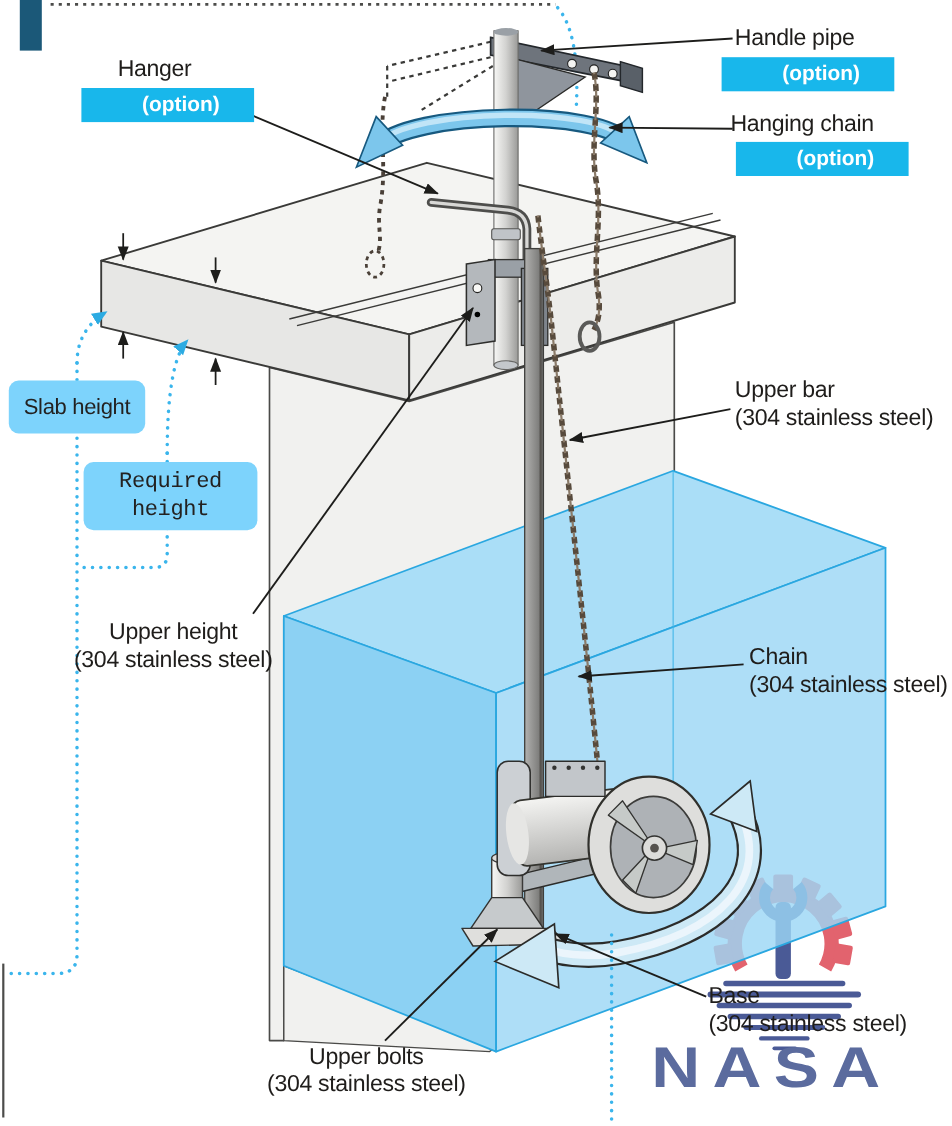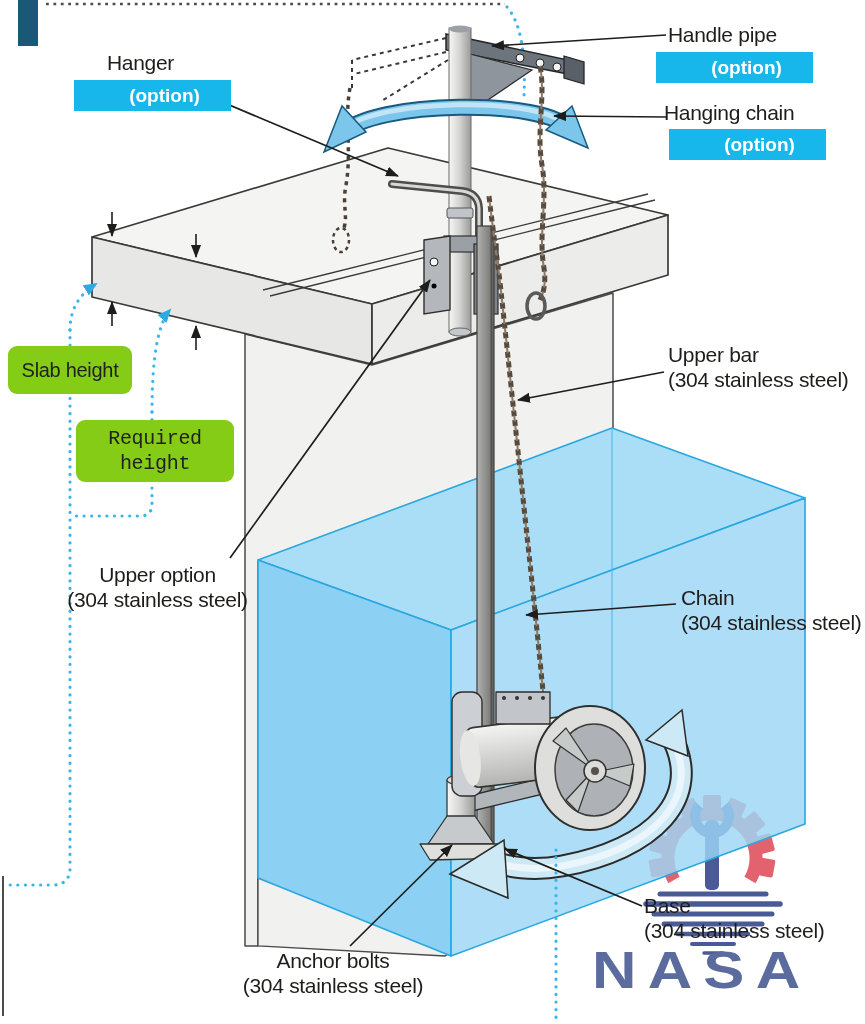--- a/index.html
+++ b/index.html
@@ -4,21 +4,21 @@
 <style>
   html,body{margin:0;padding:0;background:#fff;}
   .stage{position:relative;width:865px;height:1024px;background:#ffffff;overflow:hidden;
          font-family:"Liberation Sans",sans-serif;}
   .stage svg{position:absolute;left:0;top:0;}
   .lbl{position:absolute;color:#1f1d1b;font-size:21px;line-height:25px;letter-spacing:-0.3px;white-space:nowrap;}
   .lbl .l2{display:block;}
   .lbl.center{text-align:center;}
   .badge{position:absolute;background:#18b7eb;color:#ffffff;font-size:19px;font-weight:bold;
          text-align:center;height:31px;line-height:31px;letter-spacing:0;padding-left:24px;}
-  .gbadge{position:absolute;background:#84cc16;color:#232120;border-radius:9px;text-align:center;
+  .gbadge{position:absolute;background:#7dd3fc;color:#232120;border-radius:9px;text-align:center;
           font-size:20px;letter-spacing:-0.3px;}
   .gbadge.one{width:124px;height:48px;line-height:48px;}
   .gbadge.two{width:158px;height:62px;padding-top:6px;line-height:25px;box-sizing:border-box;font-family:Liberation Mono, monospace;}
   .nasa{position:absolute;color:#5b6b9e;font-weight:bold;font-size:55px;letter-spacing:10px;
         transform:scaleX(1.12) scaleY(0.95);transform-origin:left center;}
 </style>
 </head>
 <body>
 
 <div class="stage">
@@ -239,39 +239,39 @@
   <div class="lbl" style="left:664px;top:100px;"><span>Hanging chain</span></div>
   <div class="badge" style="left:669px;top:129px;width:133px;">(option)</div>
 
   <div class="gbadge one" style="left:8px;top:346px;">Slab height</div>
 
   <div class="gbadge two" style="left:76px;top:420px;">
     <span>Required height</span>
   </div>
 
   <div class="lbl center" style="left:35px;top:562px;width:245px;">
-    <span>Upper option</span>
+    <span>Upper height</span>
     <span class="l2">(304 stainless steel)</span>
   </div>
 
   <div class="lbl" style="left:668px;top:342px;">
     <span>Upper bar</span>
     <span class="l2">(304 stainless steel)</span>
   </div>
 
   <div class="lbl" style="left:681px;top:585px;">
     <span>Chain</span>
     <span class="l2">(304 stainless steel)</span>
   </div>
 
   <div class="lbl" style="left:644px;top:893px;">
     <span>Base</span>
     <span class="l2">(304 stainless steel)</span>
   </div>
 
   <div class="lbl center" style="left:218px;top:948px;width:230px;">
-    <span>Anchor bolts</span>
+    <span>Upper bolts</span>
     <span class="l2">(304 stainless steel)</span>
   </div>
 
   <div class="nasa" style="left:592px;top:938px;">NASA</div>
 
 </div>
 
 </body></html>

